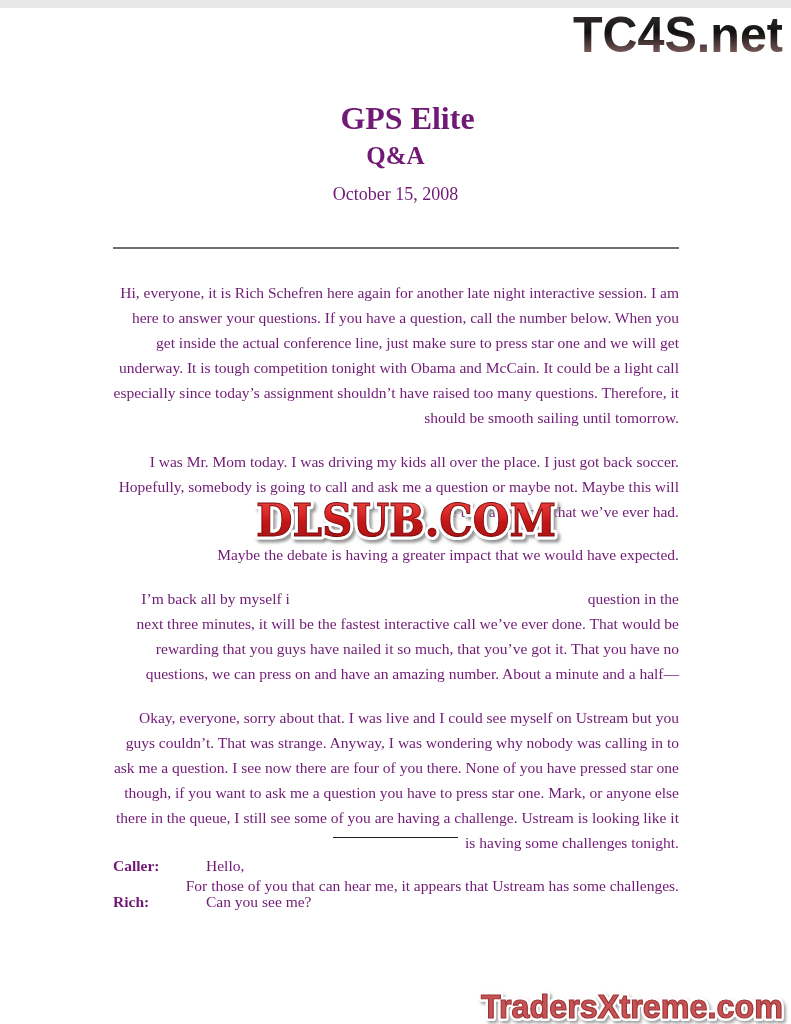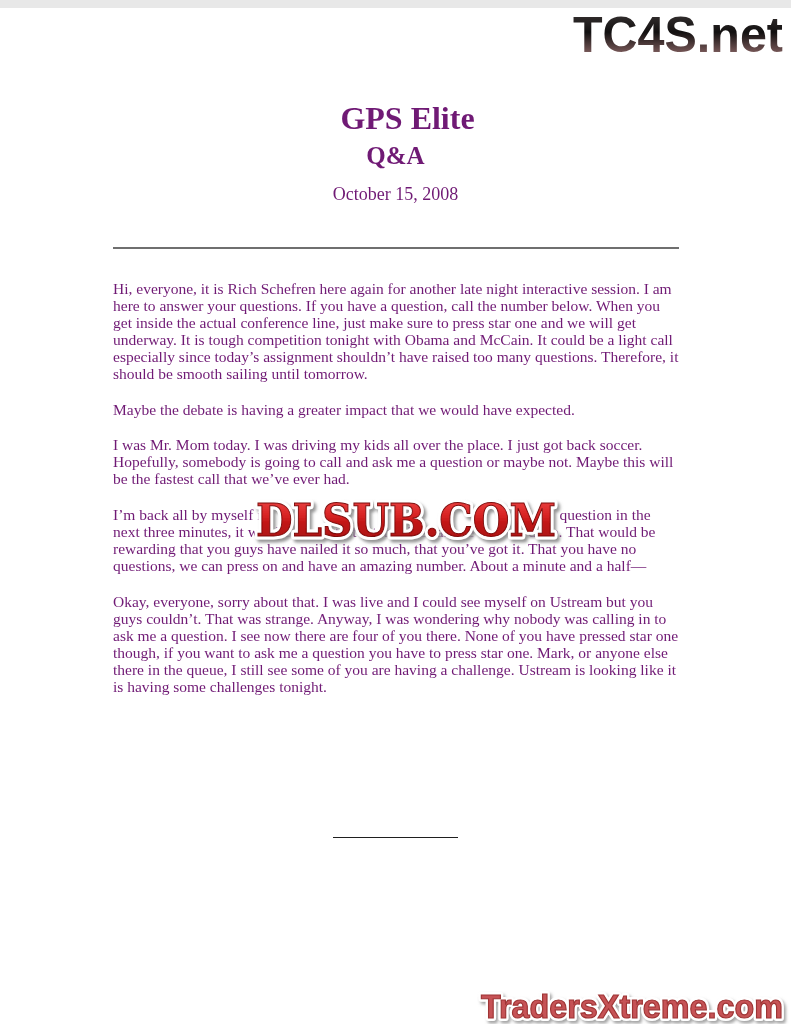--- a/index.html
+++ b/index.html
@@ -69,22 +69,22 @@
     border-top: 2px solid #6f6f6f;
     margin: 0;
   }
 
   .content {
     position: absolute;
     top: 272px;
     left: 113px;
     width: 566px;
     font-size: 15.5px;
-    line-height: 17px;
-    text-align: left;
+    line-height: 25px;
+    text-align: right;
   }
   .content p {
     margin: 0 0 18.7px 0;
   }
   .wm-gap {
     display: inline-block;
     width: 294px;
     height: 1px;
   }
 
@@ -153,24 +153,25 @@
   </svg>
 
   <h1 class="doc-title">GPS Elite</h1>
   <h2 class="doc-subtitle">Q&amp;A</h2>
   <div class="doc-date">October 15, 2008</div>
 
   <hr class="top-rule">
 
   <div class="content">
     <p>Hi, everyone, it is Rich Schefren here again for another late night interactive session. I am here to answer your questions. If you have a question, call the number below. When you get inside the actual conference line, just make sure to press star one and we will get underway. It is tough competition tonight with Obama and McCain. It could be a light call especially since today’s assignment shouldn’t have raised too many questions. Therefore, it should be smooth sailing until tomorrow.</p>
+    <p>I was Mr. Mom today. I was driving my kids all over the place. I just got back soccer. Hopefully, somebody is going to call and ask me a question or maybe not. Maybe this will be the fastest call that we’ve ever had.</p>
     <p>Maybe the debate is having a greater impact that we would have expected.</p>
-    <p>I was Mr. Mom today. I was driving my kids all over the place. I just got back soccer. Hopefully, somebody is going to call and ask me a question or maybe not. Maybe this will be the fastest call that we’ve ever had.</p>
     <p><span>I’m back all by myself i</span><span class="wm-gap"></span> <span>question in the next three minutes, it will be the fastest interactive call we’ve ever done. That would be rewarding that you guys have nailed it so much, that you’ve got it. That you have no questions, we can press on and have an amazing number. About a minute and a half—</span></p>
     <p>Okay, everyone, sorry about that. I was live and I could see myself on Ustream but you guys couldn’t. That was strange. Anyway, I was wondering why nobody was calling in to ask me a question. I see now there are four of you there. None of you have pressed star one though, if you want to ask me a question you have to press star one. Mark, or anyone else there in the queue, I still see some of you are having a challenge. Ustream is looking like it is having some challenges tonight.</p>
+    <p>For those of you that can hear me, it appears that Ustream has some challenges.</p>
   </div>
 
   <svg class="watermark" width="320" height="62" viewBox="0 0 320 62">
     <defs>
       <linearGradient id="wmg" x1="0" y1="0" x2="0" y2="1">
         <stop offset="0" stop-color="#ef4b4b"></stop>
         <stop offset="0.40" stop-color="#d82424"></stop>
         <stop offset="0.55" stop-color="#c11515"></stop>
         <stop offset="1" stop-color="#a30f0f"></stop>
       </linearGradient>
@@ -179,20 +180,30 @@
       </filter>
     </defs>
     <g filter="url(#wsh)">
       <text x="160" y="46" text-anchor="middle" font-family="DejaVu Serif, serif" font-weight="bold" font-size="44" textLength="300" lengthAdjust="spacingAndGlyphs" paint-order="stroke" stroke="#ffffff" stroke-width="7" stroke-linejoin="round" fill="url(#wmg)">DLSUB.COM</text>
       <text x="160" y="46" text-anchor="middle" font-family="DejaVu Serif, serif" font-weight="bold" font-size="44" textLength="300" lengthAdjust="spacingAndGlyphs" fill="none" stroke="#7c0d0d" stroke-width="1">DLSUB.COM</text>
     </g>
   </svg>
 
   <hr class="mid-sep">
 
+  <div class="dialogue">
+    <div class="dialogue-row">
+      <span class="speaker">Caller:</span>
+      <span class="line">Hello,</span>
+    </div>
+    <div class="dialogue-row">
+      <span class="speaker">Rich:</span>
+      <span class="line">Can you see me?</span>
+    </div>
+  </div>
 
   <svg class="logo-bottom" width="320" height="52" viewBox="0 0 320 52">
     <defs>
       <filter id="tsh" x="-20%" y="-20%" width="140%" height="150%">
         <feDropShadow dx="2" dy="2.5" stdDeviation="1.4" flood-color="#9a9a9a" flood-opacity="0.9"></feDropShadow>
       </filter>
     </defs>
     <g filter="url(#tsh)">
       <text x="160" y="38" text-anchor="middle" font-family="Liberation Sans, sans-serif" font-weight="bold" font-size="34" textLength="302" lengthAdjust="spacingAndGlyphs" paint-order="stroke" stroke="#ffffff" stroke-width="6" stroke-linejoin="round" fill="#c65356">TradersXtreme.com</text>
       <text x="160" y="38" text-anchor="middle" font-family="Liberation Sans, sans-serif" font-weight="bold" font-size="34" textLength="302" lengthAdjust="spacingAndGlyphs" fill="none" stroke-width="1.2" stroke="#9e3434">TradersXtreme.com</text>

